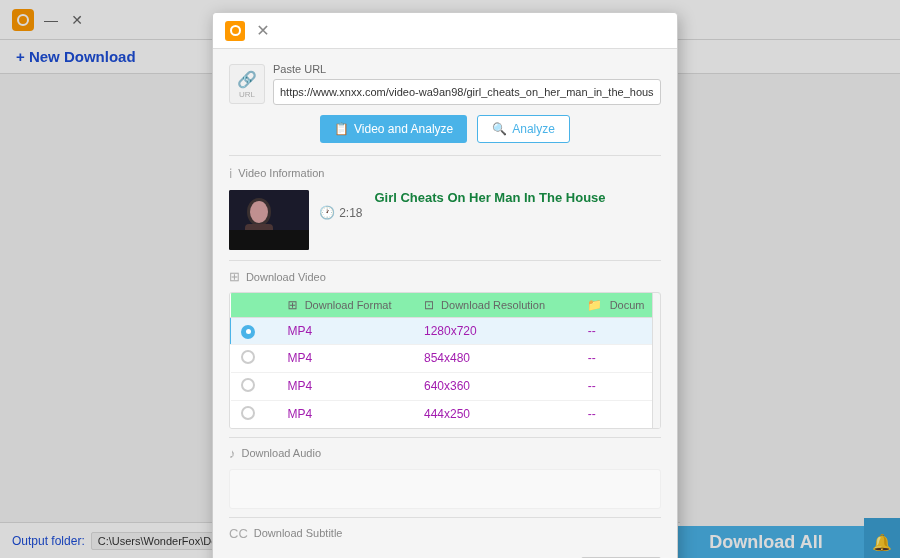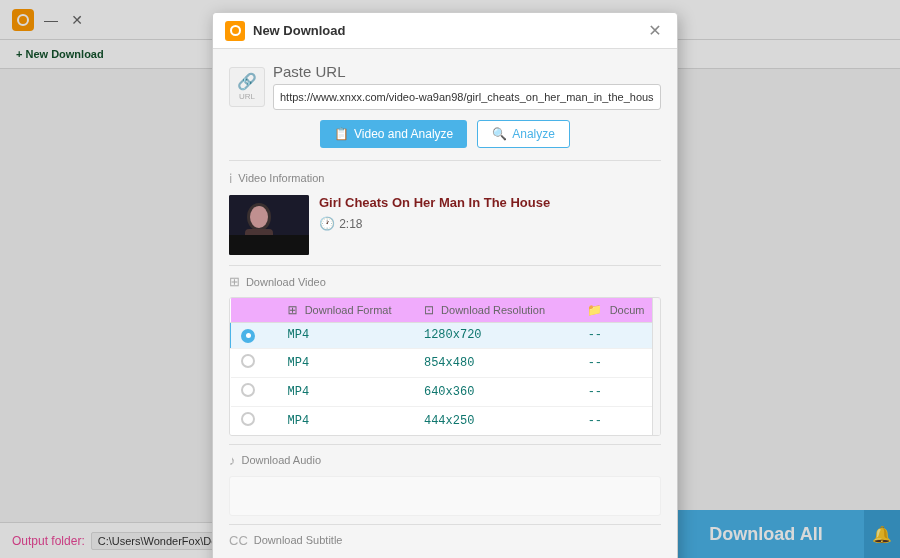--- a/index.html
+++ b/index.html
@@ -69,22 +69,22 @@
       background: #fff;
       border-bottom: 1px solid #ddd;
     }
     .new-download-btn {
       display: flex;
       align-items: center;
       gap: 4px;
       background: none;
       border: none;
       cursor: pointer;
-      color: #14532d;
-      font-size: 11px;
+      color: #1d4ed8;
+      font-size: 15px;
       font-weight: 600;
     }
 
     
     .app-main {
       padding: 16px;
       background: #f5f5f5;
       height: calc(558px - 40px - 36px);
     }
 
@@ -95,38 +95,38 @@
       width: 680px;
       height: 36px;
       background: #fff;
       border-top: 1px solid #ddd;
       display: flex;
       align-items: center;
       padding: 0 12px;
       gap: 6px;
     }
     .output-label {
-      color: #ec4899;
+      color: #1d4ed8;
       white-space: nowrap;
     }
     .output-path {
       font-size: 11px;
       color: #333;
       background: #f5f5f5;
       border: 1px solid #ddd;
       padding: 2px 6px;
       border-radius: 2px;
     }
 
     
     .download-all-btn {
       position: absolute;
       bottom: 0; right: 0;
       width: 224px;
-      height: 48px;
+      height: 32px;
       background: #4ab3e8;
       border: none;
       cursor: pointer;
       display: flex;
       align-items: center;
       justify-content: center;
       gap: 8px;
     }
     .download-all-label {
       color: #fff;
@@ -210,21 +210,21 @@
       background: #f0f0f0;
       border: 1px solid #ddd;
       border-radius: 3px;
       display: flex; flex-direction: column; align-items: center; justify-content: center;
       gap: 1px;
     }
     .url-icon-label-area {
       flex: 1;
     }
     .paste-url-label {
-      font-size: 15px;
+      font-size: 11px;
       color: #666;
       margin-bottom: 4px;
     }
     .url-input {
       width: 100%;
       height: 26px;
       border: 1px solid #ccc;
       border-radius: 3px;
       padding: 0 6px;
       font-size: 11px;
@@ -295,22 +295,22 @@
       width: 100%; height: 100%;
       background: linear-gradient(135deg, #1a1a1a 0%, #3a3a3a 50%, #111 100%);
       display: flex; align-items: center; justify-content: center;
     }
     .video-meta {
       flex: 1;
     }
     .video-title {
       font-size: 13px;
       font-weight: 600;
-      color: #7f1d1d;
-      margin-bottom: 6px;
+      color: #15803d;
+      text-align: center;
     }
     .video-duration {
       display: flex;
       align-items: center;
       gap: 4px;
       color: #666;
       font-size: 12px;
     }
     .clock-icon {
       font-size: 13px;
@@ -324,35 +324,34 @@
       overflow: hidden;
       margin-bottom: 8px;
       position: relative;
     }
     .download-table {
       width: 100%;
       border-collapse: collapse;
       background: #fff;
     }
     .download-table thead tr {
-      background: #f0abfc;
+      background: #86efac;
     }
     .download-table th {
       text-align: left;
       padding: 5px 10px;
       font-size: 11px;
       color: #666;
       font-weight: 500;
       border-bottom: 1px solid #ddd;
     }
     .download-table td {
       padding: 5px 10px;
       font-size: 12px;
-      color: #0f766e;
-      font-family: Liberation Mono, monospace;
+      color: #a21caf;
     }
     .download-table tr.selected {
       background: #e8f4fc;
       border: 1px solid #4ab3e8;
     }
     .download-table tr:not(:last-child) td {
       border-bottom: 1px solid #f0f0f0;
     }
     .radio-circle {
       width: 14px; height: 14px;
@@ -461,21 +460,20 @@
 </div>
 
 <div class="modal-backdrop"></div>
 
 <div class="modal">
 
   <div class="modal-titlebar">
     <div class="modal-logo">
       <div style="width:11px;height:11px;border:2px solid #fff;border-radius:50%;"></div>
     </div>
-    <span class="modal-title-text">New Download</span>
     <button class="modal-close-btn">✕</button>
   </div>
 
   <div class="modal-body">
 
     <div class="paste-url-section">
       <div class="url-icon-box">
         <span style="font-size:16px;color:#888;">🔗</span>
         <span style="font-size:8px;color:#aaa;text-align:right;">URL</span>
       </div>

